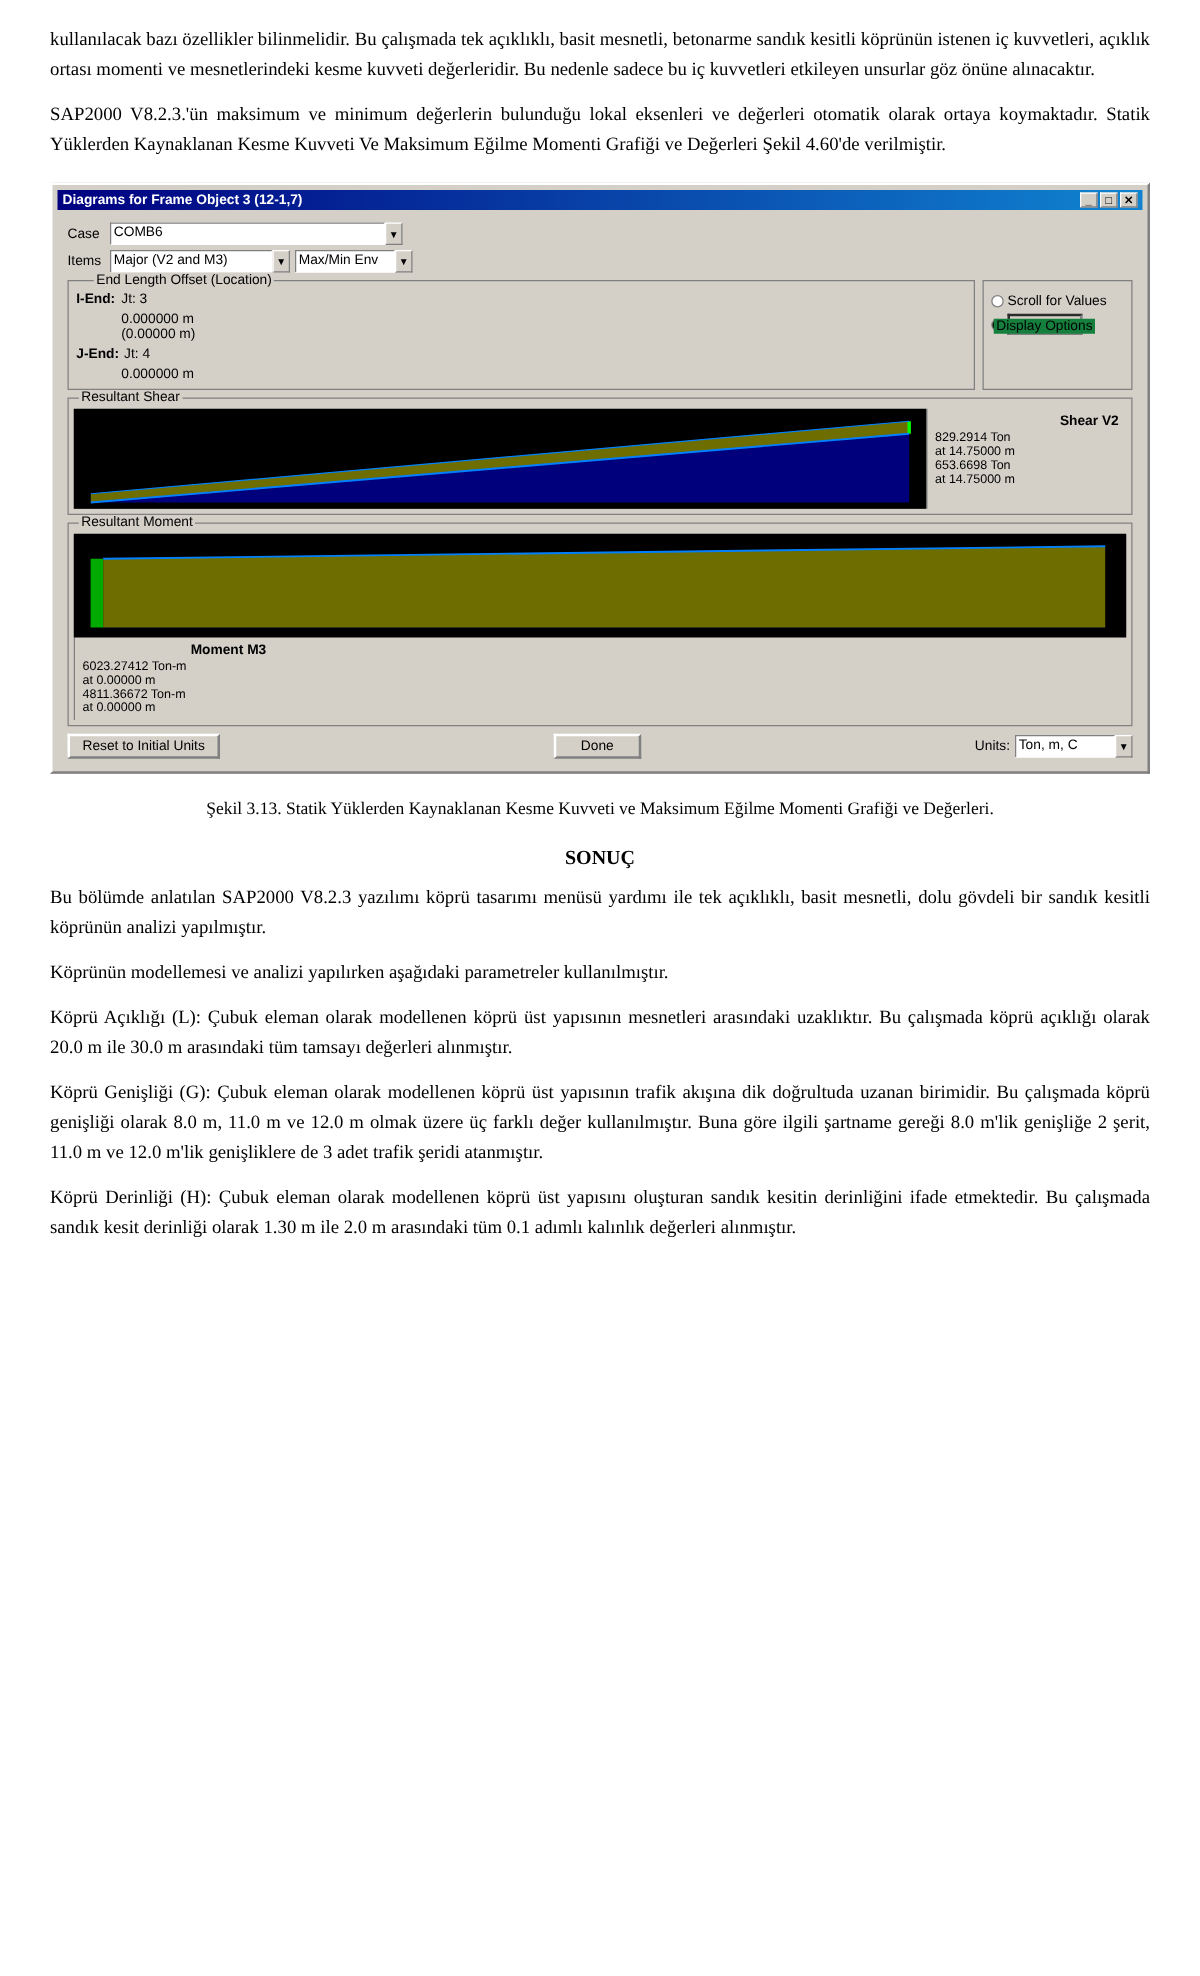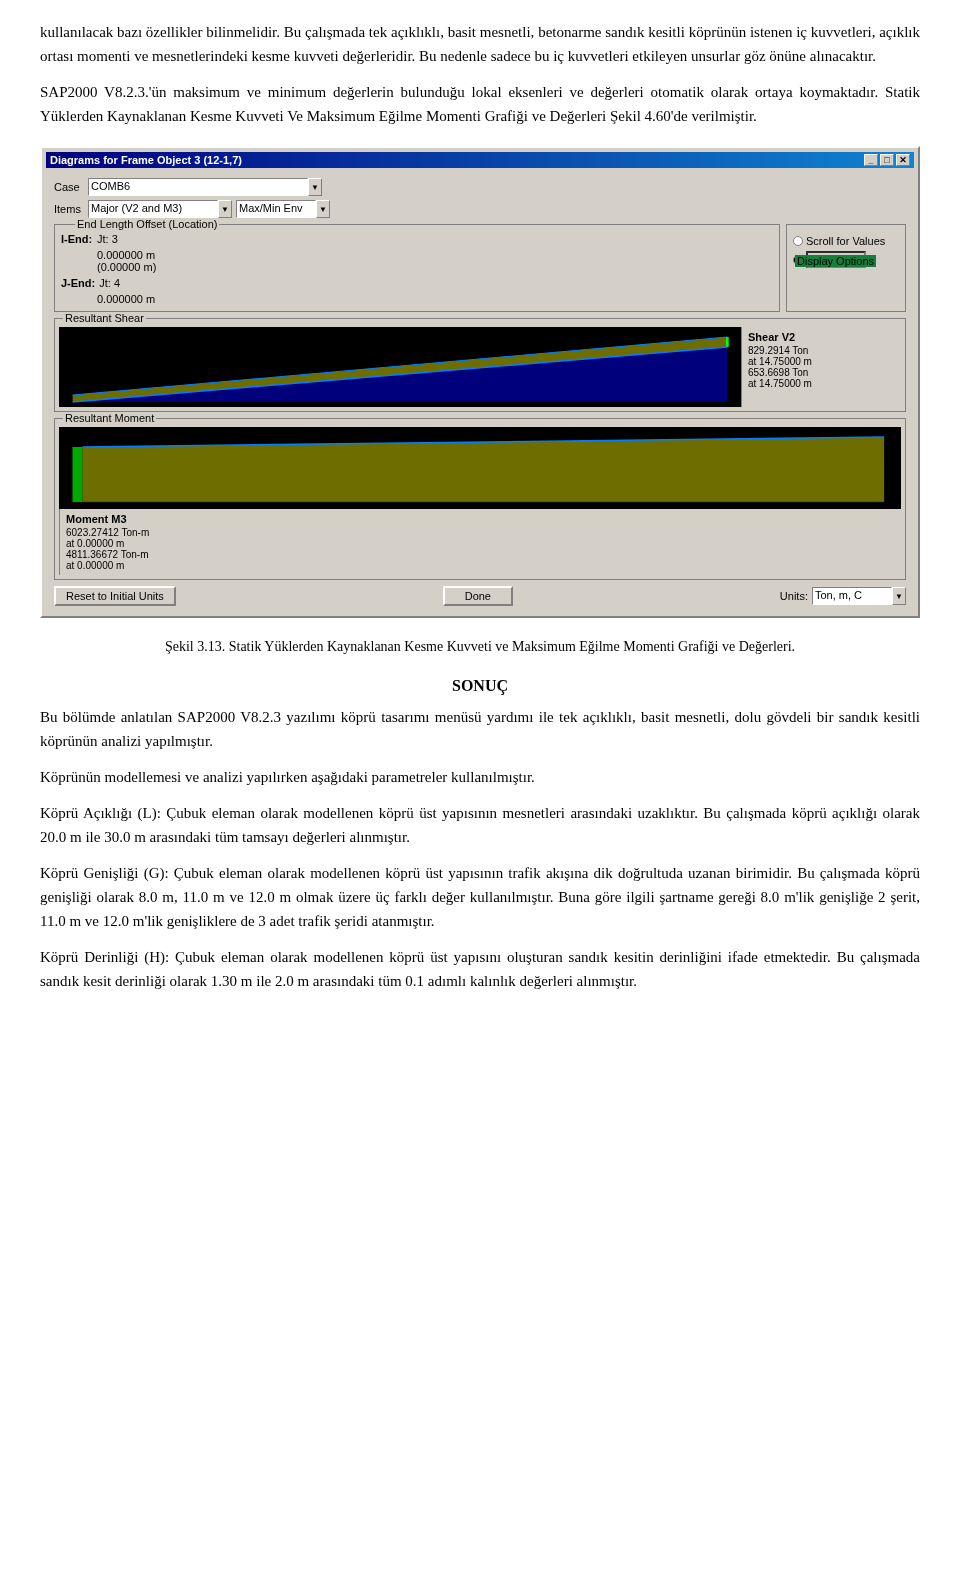--- a/index.html
+++ b/index.html
@@ -136,20 +136,21 @@
       width: 160px;
       background: #d4d0c8;
       border-left: 1px solid #808080;
       padding: 4px 6px;
       font-size: 10px;
     }
     .graph-info-title {
       font-weight: bold;
       font-size: 11px;
       margin-bottom: 2px;
+      text-align: right;
     }
     
     .shear-svg { width: 100%; height: 80px; }
     .moment-svg { width: 100%; height: 80px; }
     
     .dialog-bottom {
       display: flex;
       justify-content: space-between;
       align-items: center;
       margin-top: 6px;

